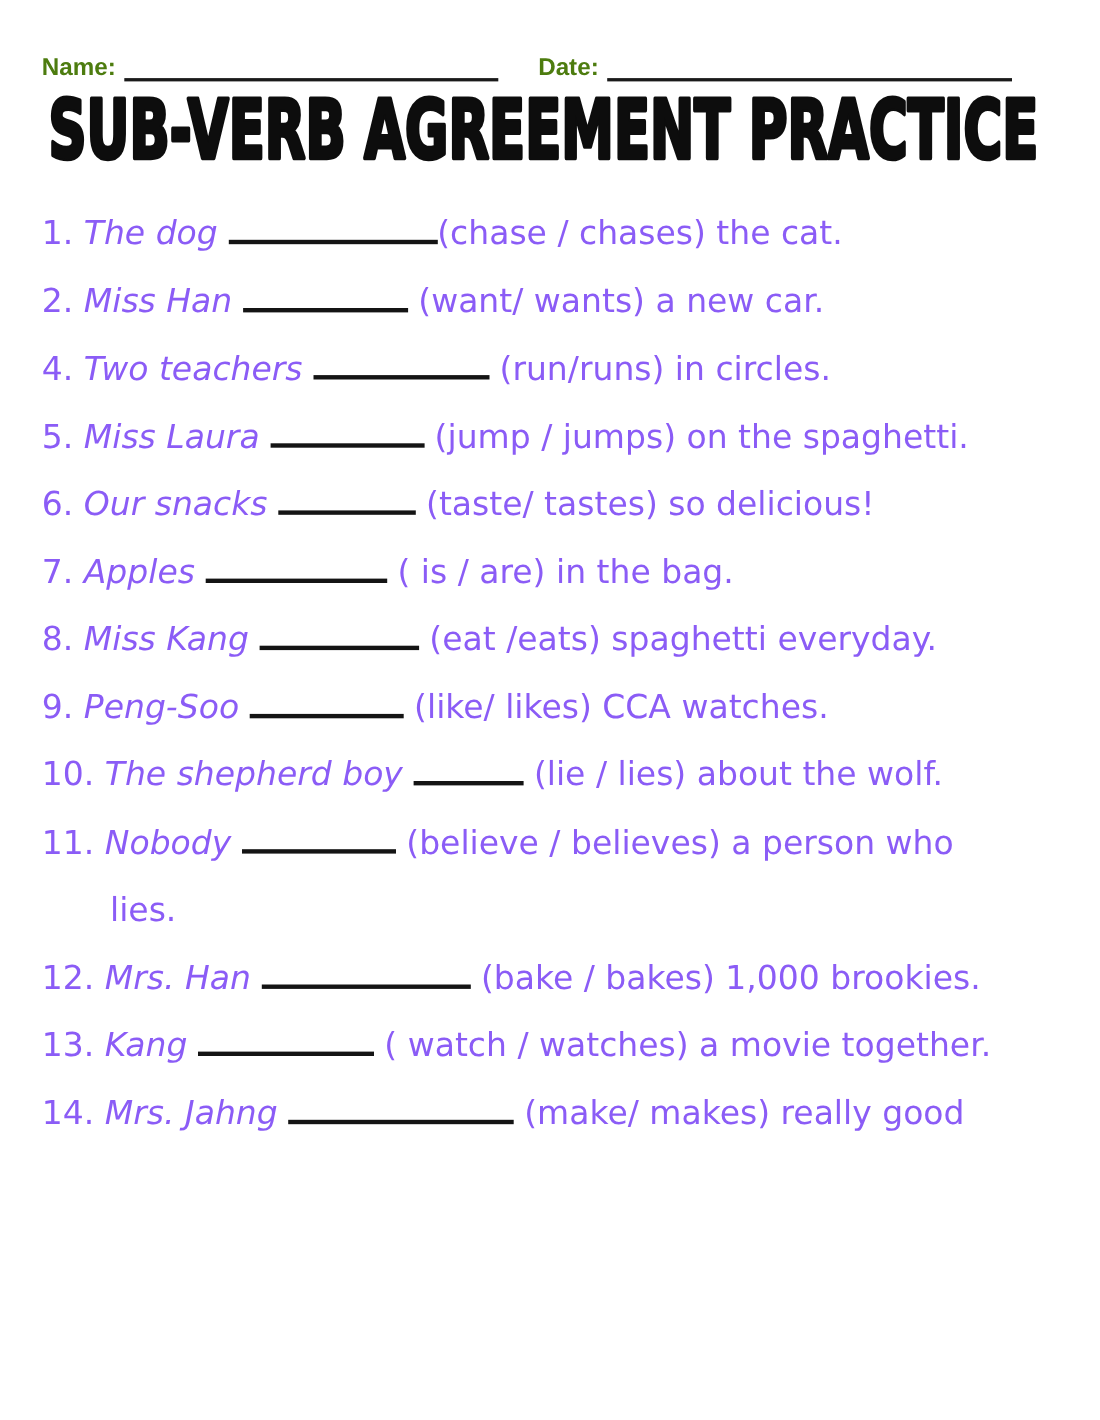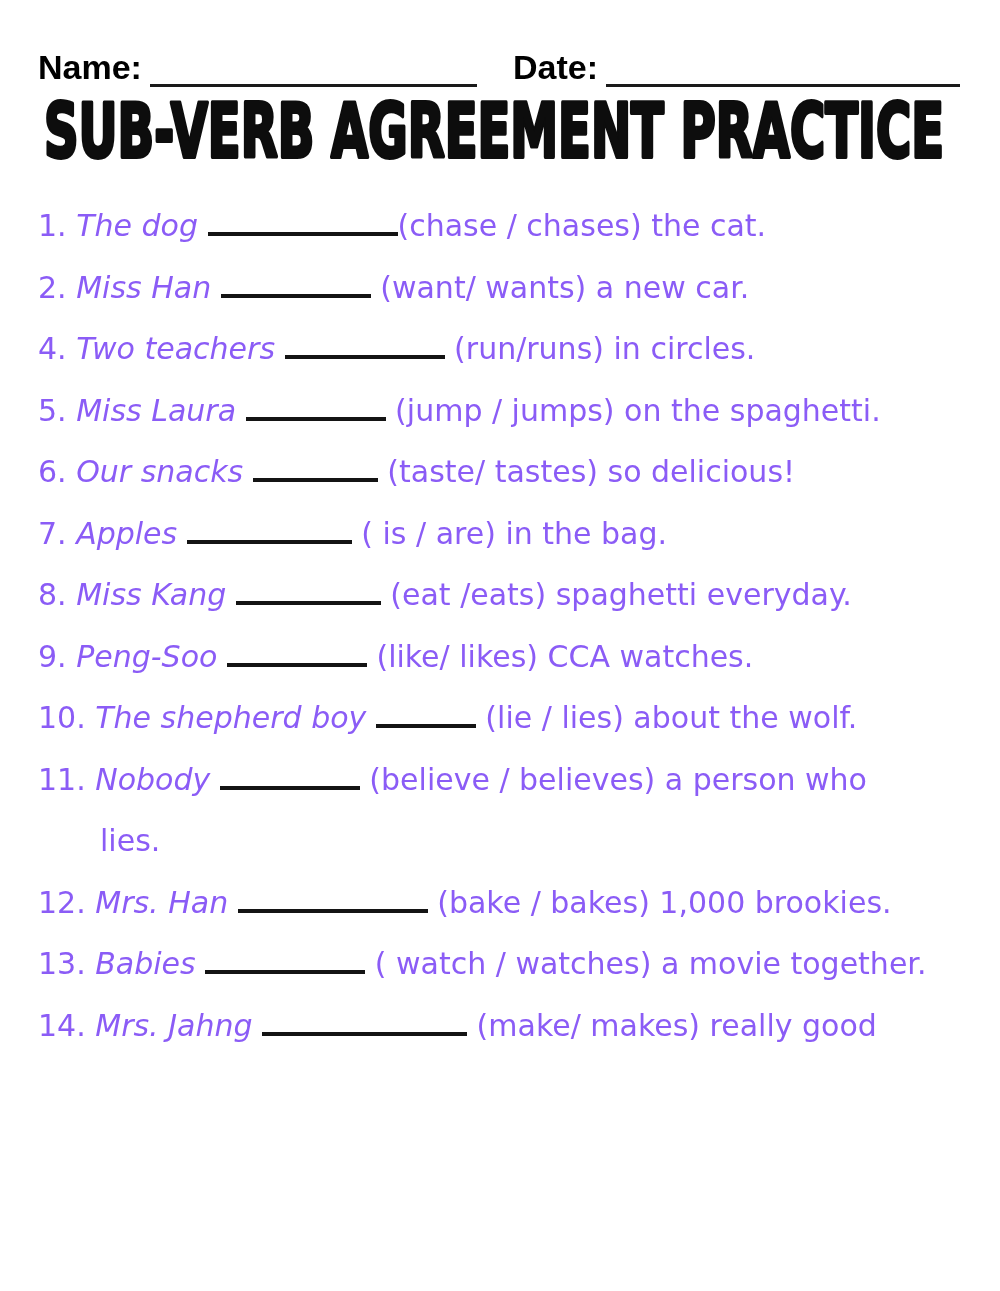--- a/index.html
+++ b/index.html
@@ -17,22 +17,22 @@
     color: #111111;
     font-family: "DejaVu Sans", sans-serif;
   }
   
   .header {
     display: flex;
     align-items: flex-end;
     padding: 48px 40px 0 38px;
     font-family: "Liberation Sans", sans-serif;
     font-weight: 700;
-    font-size: 34px;
-    color: #000000;
+    font-size: 22px;
+    color: #4d7c0f;
   }
   .hline {
     display: inline-block;
     border-bottom: 3px solid #1a1a1a;
     height: 0.85em;
   }
   .hline.name-line { width: 340px; margin-left: 8px; }
   .hline.date-line { width: 368px; margin-left: 8px; }
   .label.date { margin-left: 36px; }
   
@@ -100,18 +100,18 @@
   <div class="item"><span class="num">8.</span> <span class="subject">Miss Kang</span> <span class="blank" style="width: 145px;"></span><span class="after"> (eat /eats) spaghetti everyday.</span></div>
 
   <div class="item"><span class="num">9.</span> <span class="subject">Peng-Soo</span> <span class="blank" style="width: 140px;"></span><span class="after"> (like/ likes) CCA watches.</span></div>
 
   <div class="item"><span class="num">10.</span> <span class="subject">The shepherd boy</span> <span class="blank" style="width: 100px;"></span><span class="after"> (lie / lies) about the wolf.</span></div>
 
   <div class="item"><span class="num">11.</span> <span class="subject">Nobody</span> <span class="blank" style="width: 140px;"></span><span class="after"> (believe / believes) a person who</span><div class="cont">lies.</div></div>
 
   <div class="item"><span class="num">12.</span> <span class="subject">Mrs. Han</span> <span class="blank" style="width: 190px;"></span><span class="after"> (bake / bakes) 1,000 brookies.</span></div>
 
-  <div class="item"><span class="num">13.</span> <span class="subject">Babies</span> <span class="blank" style="width: 160px;"></span><span class="after"> ( watch / watches) a movie together.</span></div>
+  <div class="item"><span class="num">13.</span> <span class="subject">Kang</span> <span class="blank" style="width: 160px;"></span><span class="after"> ( watch / watches) a movie together.</span></div>
 
   <div class="item"><span class="num">14.</span> <span class="subject">Mrs. Jahng</span> <span class="blank" style="width: 205px;"></span><span class="after"> (make/ makes) really good</span></div>
 </div>
 
 </div>
 
 </body></html>

